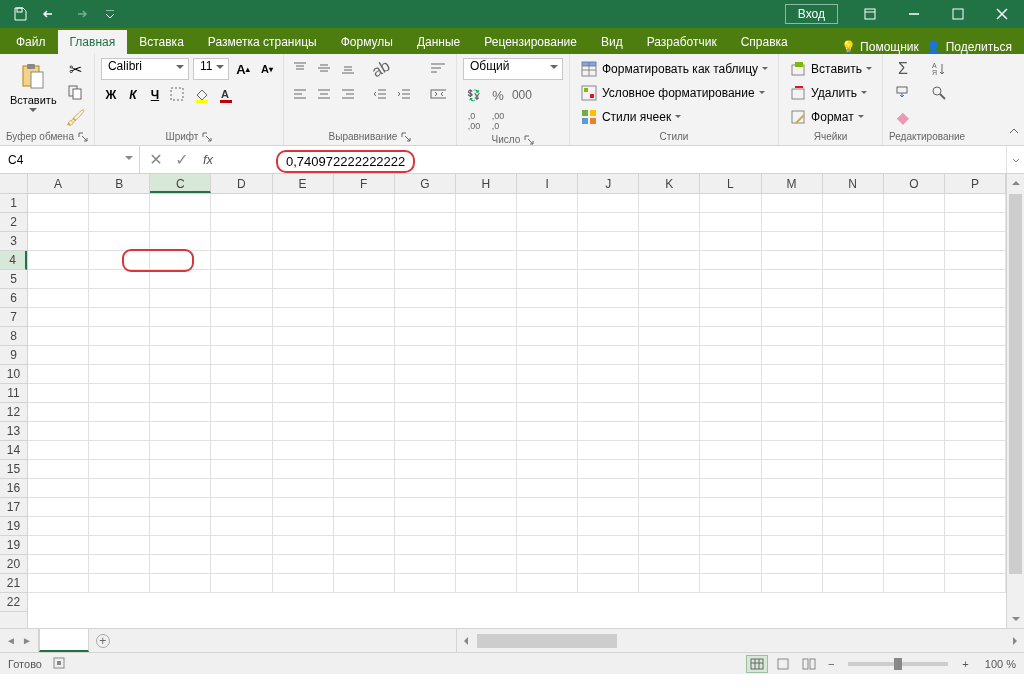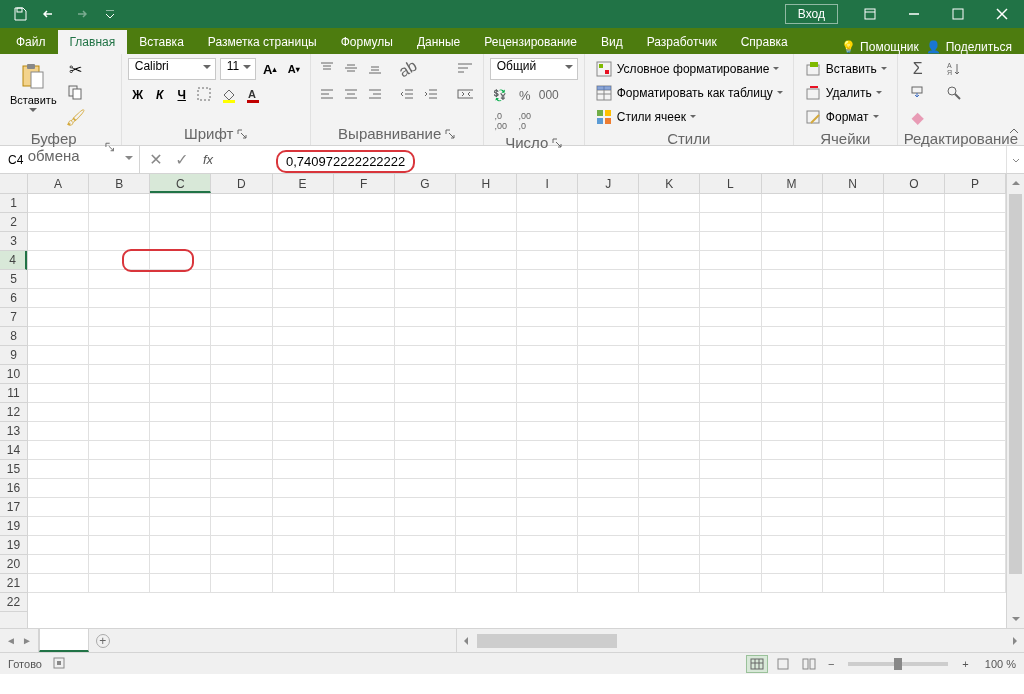--- a/index.html
+++ b/index.html
@@ -22,39 +22,39 @@
 .tab { padding: 5px 12px; font-size: 12px; color: #fff; cursor: pointer; }
 .tab.active { background: #f3f3f3; color: #217346; }
 .tab.file { color: #fff; }
 .tabs-right { margin-left: auto; display: flex; align-items: center; gap: 8px; padding-right: 12px; color: #fff; font-size: 12px; }
 .tell-me, .share { display: flex; align-items: center; gap: 4px; cursor: pointer; }
 
 
 .ribbon { background: #f3f3f3; height: 92px; border-bottom: 1px solid #d4d4d4; display: flex; position: relative; }
 .rgroup { border-right: 1px solid #e1e1e1; display: flex; flex-direction: column; justify-content: space-between; padding: 4px 6px 0; }
 .rgroup-body { display: flex; align-items: flex-start; gap: 4px; flex: 1; }
-.rgroup-label { font-size: 15px; color: #666; text-align: center; padding: 2px 0 3px; display: flex; justify-content: center; align-items: center; gap: 4px; }
+.rgroup-label { font-size: 10px; color: #666; text-align: center; padding: 2px 0 3px; display: flex; justify-content: center; align-items: center; gap: 4px; }
 .dlg-launcher { width: 10px; height: 10px; cursor: pointer; }
 
 .big-btn { display: flex; flex-direction: column; align-items: center; gap: 2px; padding: 2px 4px; cursor: pointer; font-size: 11px; }
 .big-btn .icon-lg { width: 32px; height: 32px; display: flex; align-items: center; justify-content: center; }
 .sm-btn { width: 22px; height: 22px; display: flex; align-items: center; justify-content: center; cursor: pointer; }
 .vstack { display: flex; flex-direction: column; gap: 2px; }
 .hstack { display: flex; align-items: center; gap: 2px; }
 
 .font-row1 { display: flex; gap: 4px; align-items: center; }
 .font-sel { border: 1px solid #c8c8c8; background: #fff; height: 22px; font-size: 12px; padding: 0 18px 0 6px; position: relative; }
 .font-name { width: 88px; }
 .font-size { width: 36px; }
 .dd-arrow::after { content: ''; position: absolute; right: 4px; top: 50%; transform: translateY(-50%); border: 4px solid transparent; border-top-color: #666; }
 
 .sm-btn svg { width: 16px; height: 16px; }
 .txt-btn { font-size: 12px; font-weight: bold; width: 20px; height: 22px; display: flex; align-items: center; justify-content: center; cursor: pointer; }
 
-.num-fmt-sel { border: 1px solid #c8c8c8; background: #fff; height: 22px; width: 88px; font-size: 12px; padding: 0 33px 0 6px; position: relative; }
+.num-fmt-sel { border: 1px solid #c8c8c8; background: #fff; height: 22px; width: 100px; font-size: 12px; padding: 0 33px 0 6px; position: relative; }
 
 .style-btn { display: flex; align-items: center; gap: 4px; font-size: 12px; padding: 2px 4px; cursor: pointer; white-space: nowrap; }
 .style-icon { width: 18px; height: 18px; display: flex; align-items: center; justify-content: center; }
 
 .collapse-ribbon { position: absolute; right: 4px; bottom: 4px; cursor: pointer; }
 
 
 .formula-bar { height: 28px; border-bottom: 1px solid #d4d4d4; display: flex; align-items: center; background: #fff; }
 .name-box { width: 140px; border-right: 1px solid #d4d4d4; height: 100%; display: flex; align-items: center; padding: 0 8px; font-size: 12px; position: relative; }
 .name-box::after { content: ''; position: absolute; right: 6px; top: 50%; transform: translateY(-50%); border: 4px solid transparent; border-top-color: #888; }
@@ -378,40 +378,40 @@
         </svg>
       </div>
   </div>
 
   <div class="rgroup">
     <div class="rgroup-body vstack" style="gap:2px">
       <div class="style-btn">
           <span class="style-icon">
             <svg width="16" height="16">
               <rect x="1" y="1" width="14" height="14" fill="none" stroke="#888"></rect>
-              <rect x="3" y="3" width="4" height="4" fill="#7fba00"></rect>
-              <rect x="9" y="9" width="4" height="4" fill="#e81123"></rect>
+              <line x1="1" y1="5" x2="15" y2="5" stroke="#888"></line>
+              <line x1="1" y1="9" x2="15" y2="9" stroke="#888"></line>
+              <line x1="8" y1="1" x2="8" y2="15" stroke="#888"></line>
+              <rect x="1" y="1" width="14" height="4" fill="#4472c4" opacity="0.6"></rect>
             </svg>
           </span>
-          <span>Условное форматирование</span>
+          <span>Форматировать как таблицу</span>
           <svg width="6" height="4">
             <path d="M0 0l3 3 3-3" fill="#666"></path>
           </svg>
         </div>
       <div class="style-btn">
           <span class="style-icon">
             <svg width="16" height="16">
               <rect x="1" y="1" width="14" height="14" fill="none" stroke="#888"></rect>
-              <line x1="1" y1="5" x2="15" y2="5" stroke="#888"></line>
-              <line x1="1" y1="9" x2="15" y2="9" stroke="#888"></line>
-              <line x1="8" y1="1" x2="8" y2="15" stroke="#888"></line>
-              <rect x="1" y="1" width="14" height="4" fill="#4472c4" opacity="0.6"></rect>
+              <rect x="3" y="3" width="4" height="4" fill="#7fba00"></rect>
+              <rect x="9" y="9" width="4" height="4" fill="#e81123"></rect>
             </svg>
           </span>
-          <span>Форматировать как таблицу</span>
+          <span>Условное форматирование</span>
           <svg width="6" height="4">
             <path d="M0 0l3 3 3-3" fill="#666"></path>
           </svg>
         </div>
       <div class="style-btn">
           <span class="style-icon">
             <svg width="16" height="16">
               <rect x="1" y="1" width="6" height="6" fill="#70ad47"></rect>
               <rect x="9" y="1" width="6" height="6" fill="#ffc000"></rect>
               <rect x="1" y="9" width="6" height="6" fill="#5b9bd5"></rect>

